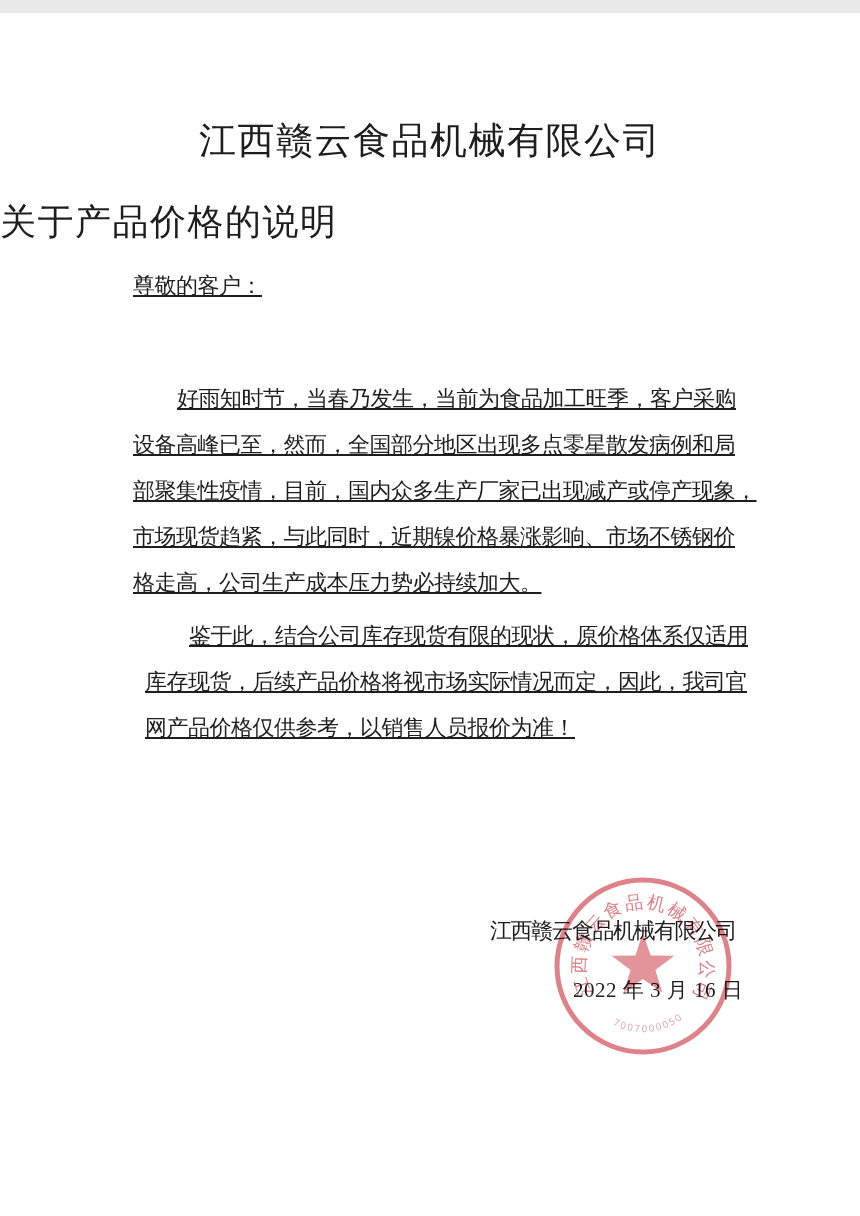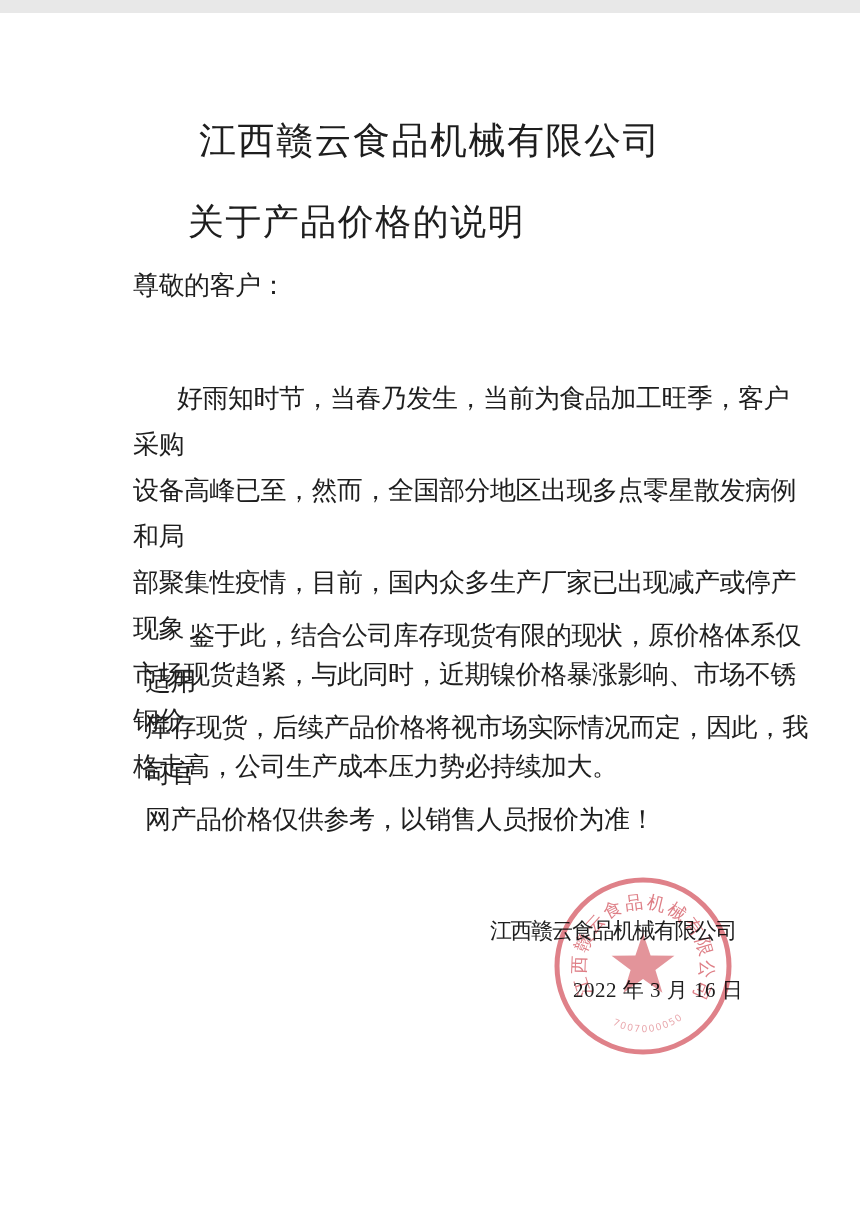--- a/index.html
+++ b/index.html
@@ -16,31 +16,32 @@
   .title{
     left:0;top:106px;width:860px;
     text-align:center;
     font-size:37px;
     letter-spacing:1.5px;
     line-height:1.2;
     font-weight:500;
   }
   .subtitle{
     left:0;top:188px;width:713px;
-    text-align:center;
+    text-align:left;
     font-size:36px;
     letter-spacing:1.5px;
     line-height:1.2;
     font-weight:500;
   }
   .body-text{
-    font-size:26px;
+    font-size:22px;
     line-height:46px;
     letter-spacing:-0.5px;
     white-space:pre-line;
+    text-decoration:underline;
   }
   .salutation{left:133px;top:250px;width:680px;}
   .para1{left:133px;top:306px;width:680px;text-indent:44px;}
   .para2{left:133px;top:363px;width:680px;text-indent:44px;}
   .para3{left:145px;top:600px;width:680px;text-indent:44px;}
   .closing{left:200px;top:786px;width:400px;}
   .signature{
     left:490px;top:903px;width:340px;
     font-size:22px;line-height:30px;letter-spacing:-1.5px;
   }

